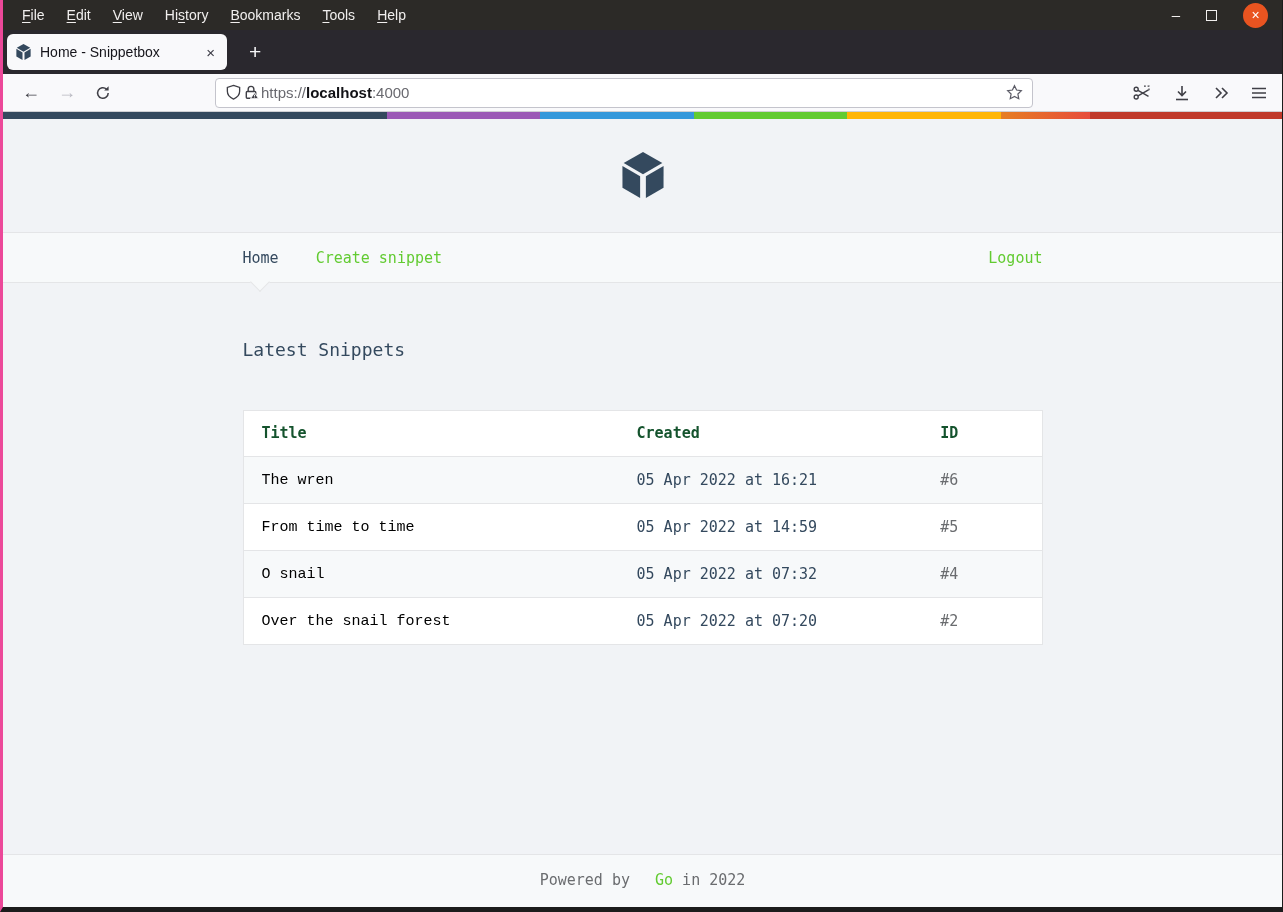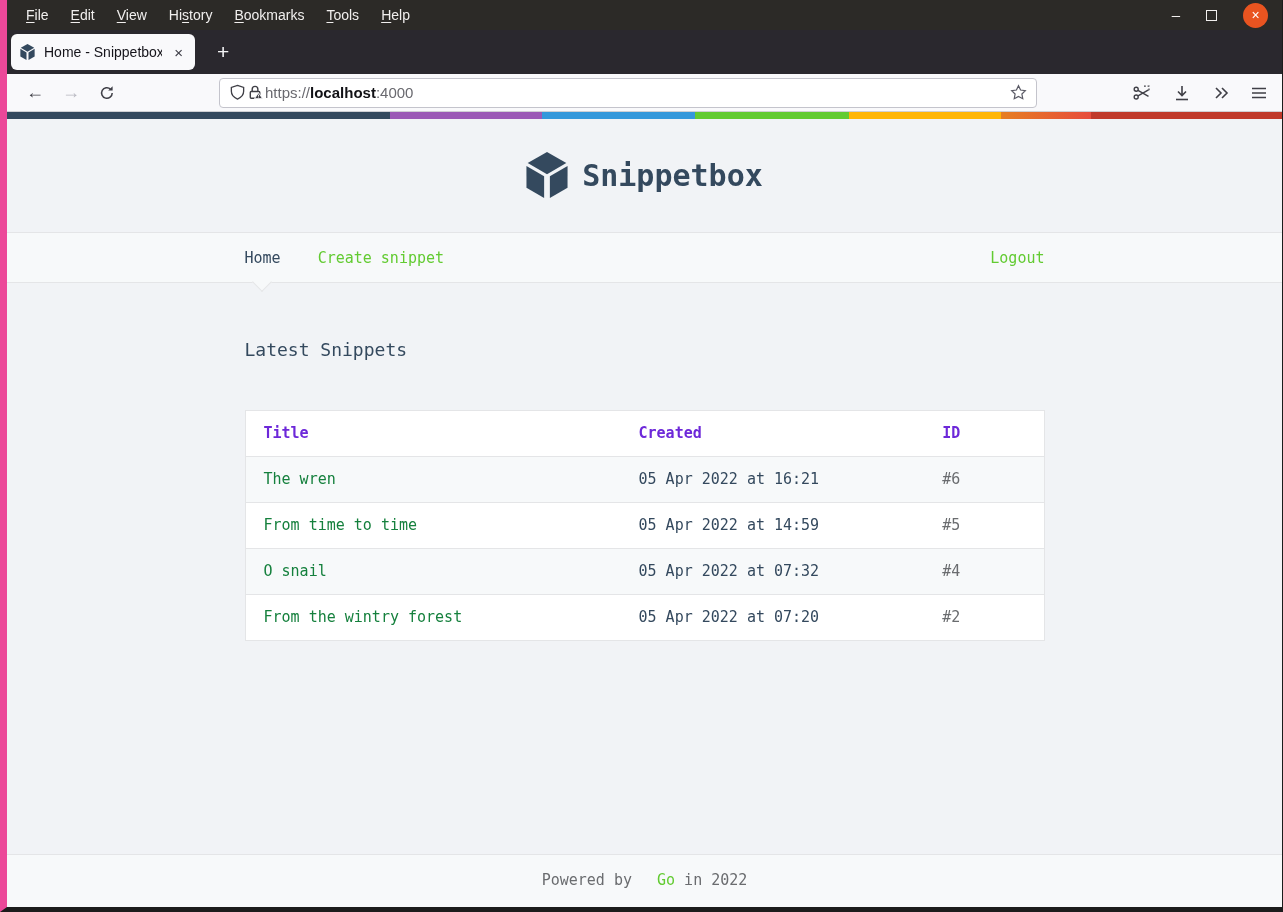--- a/index.html
+++ b/index.html
@@ -1,20 +1,20 @@
 <!DOCTYPE html>
 <html><head>
 <meta charset="utf-8">
 <style>
   * { box-sizing: border-box; margin: 0; padding: 0; }
   body { margin: 0; background: #555; font-family: "Liberation Sans", sans-serif; }
 
   .window {
     width: 1283px; height: 912px;
-    border-left: 7px solid #ec4899; border-right: 1px solid #1c1c1c;
+    border-left: 3px solid #ec4899; border-right: 1px solid #1c1c1c;
     border-bottom: 5px solid #1c1c1c;
     display: flex; flex-direction: column; overflow: hidden;
     background: #F1F3F6;
   }
 
   
   .menubar {
     height: 30px; flex: 0 0 30px; background: #2c2a27; color: #f1efee;
     display: flex; align-items: center; justify-content: space-between;
     padding: 0 8px; font-size: 14px;
@@ -29,21 +29,21 @@
     width: 25px; height: 25px; border-radius: 50%; background: #E95420;
     color: #fff; font-size: 14px; display: flex; align-items: center; justify-content: center;
   }
 
   
   .tabbar {
     height: 44px; flex: 0 0 44px; background: #2a282e;
     display: flex; align-items: center; padding-left: 4px;
   }
   .tab {
-    width: 184px; height: 36px; background: #f9f9fb; border-radius: 6px;
+    width: 220px; height: 36px; background: #f9f9fb; border-radius: 6px;
     display: flex; align-items: center; gap: 9px; padding: 0 9px;
     color: #15141a; font-size: 14px;
   }
   .tab-title { flex: 1; overflow: hidden; white-space: nowrap; }
   .tab-close { color: #3a3a44; font-size: 15px; padding: 0 3px; }
   .newtab { color: #f4f4f6; font-size: 21px; font-weight: 300; margin-left: 16px; padding: 0 6px; }
 
   
   .toolbar {
     height: 38px; flex: 0 0 38px; background: #f9f9fb; border-bottom: 1px solid #d0d0d4;
@@ -91,27 +91,27 @@
     position: absolute; top: 26px; left: calc(50% - 8px); width: 14px; height: 14px;
     background: #F7F9FA; border-right: 1px solid #E4E5E7; border-bottom: 1px solid #E4E5E7;
     transform: rotate(45deg); z-index: 2;
   }
 
   main.content { width: 800px; margin: 0 auto; flex: 1; padding-top: 56px; }
   main.content h2 { font-size: 18px; font-weight: normal; color: #34495E; margin-bottom: 50px; }
 
   table.snippets { width: 100%; background: #fff; border: 1px solid #E4E5E7; border-collapse: collapse; font-size: 15px; }
   .snippets th, .snippets td { text-align: left; padding: 9px 18px; line-height: 27px; }
-  .snippets th { color: #6d28d9; }
+  .snippets th { color: #14532d; }
   .snippets tr { border-bottom: 1px solid #E4E5E7; }
   .snippets tbody tr:nth-child(odd) { background: #F7F9FA; }
   .c-title { width: 47%; }
   .c-created { width: 38%; color: #34495E; }
   .c-id { width: 15%; text-align: right; color: #6A6C6F; }
-  .snippets td a { color: #15803d; text-decoration: none; }
+  .snippets td a { color: #000000; text-decoration: none; font-family: Liberation Mono, monospace; }
 
   footer.site-footer {
     background: #F7F9FA; border-top: 1px solid #E4E5E7; text-align: center;
     padding: 16px 0 18px; color: #6A6C6F; font-size: 15px;
   }
   footer.site-footer a { color: #62CB31; text-decoration: none; margin-left: 16px; }
 </style>
 </head>
 <body>
 
@@ -210,21 +210,20 @@
   <div class="viewport">
     <div class="rainbow"></div>
 
     <header class="site-header">
       <a style="display:flex;align-items:center;gap:14px;text-decoration:none;color:#34495E;">
         <svg width="42" height="46" viewBox="0 0 100 112">
           <polygon points="50,0 97,27 50,54 3,27" fill="#34495E"></polygon>
           <polygon points="0,34 43,59 43,112 0,87" fill="#34495E"></polygon>
           <polygon points="100,34 57,59 57,112 100,87" fill="#34495E"></polygon>
         </svg>
-        <h1>Snippetbox</h1>
       </a>
     </header>
 
     <nav class="site-nav">
       <div class="nav-inner">
         <div class="nav-left">
           <a class="nav-live"><span>Home</span><span class="notch"></span></a>
           <a class="nav-green">Create snippet</a>
         </div>
         <button class="nav-logout">Logout</button>
@@ -251,21 +250,21 @@
             <td class="c-title"><a>From time to time</a></td>
             <td class="c-created">05 Apr 2022 at 14:59</td>
             <td class="c-id">#5</td>
           </tr>
           <tr>
             <td class="c-title"><a>O snail</a></td>
             <td class="c-created">05 Apr 2022 at 07:32</td>
             <td class="c-id">#4</td>
           </tr>
           <tr>
-            <td class="c-title"><a>From the wintry forest</a></td>
+            <td class="c-title"><a>Over the snail forest</a></td>
             <td class="c-created">05 Apr 2022 at 07:20</td>
             <td class="c-id">#2</td>
           </tr>
         </tbody>
       </table>
     </main>
 
     <footer class="site-footer">
       <span>Powered by </span><a>Go</a><span> in 2022</span>
     </footer>

